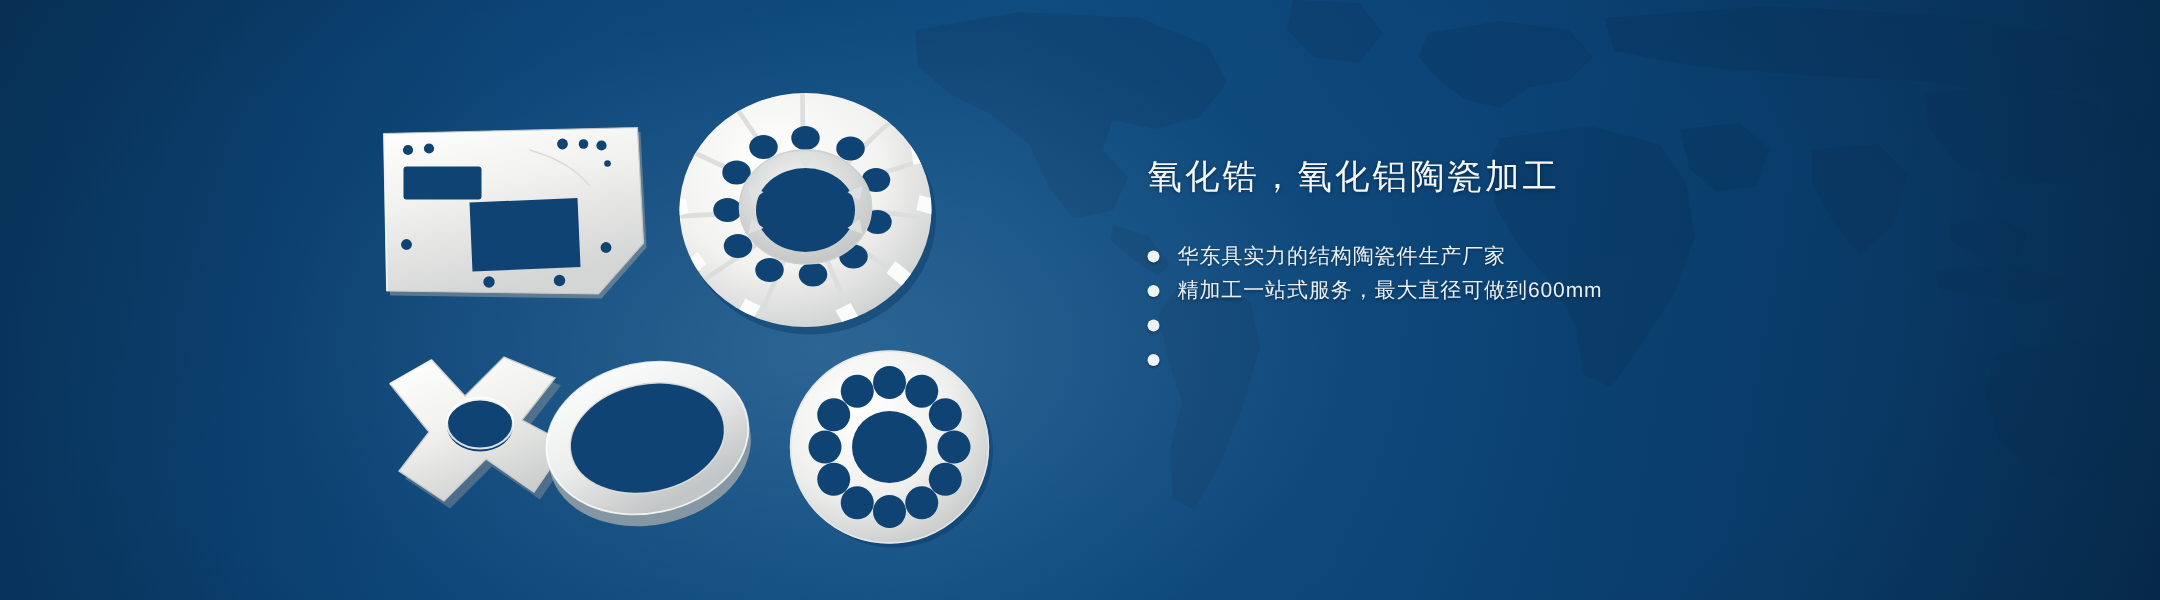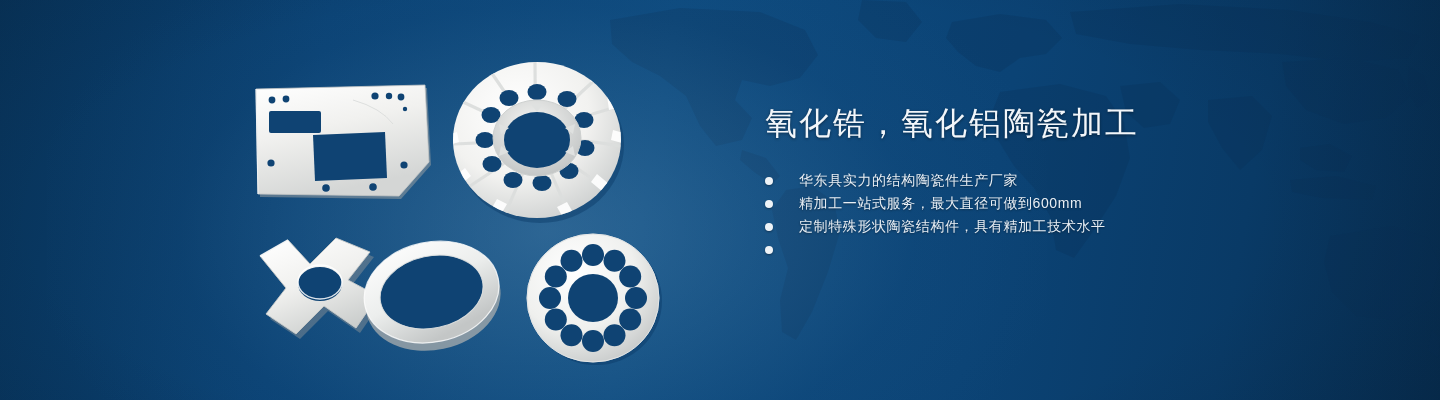--- a/index.html
+++ b/index.html
@@ -64,21 +64,21 @@
   .bg-map svg { display: block; width: 100%; height: 100%; }
 
   
   .copy {
     position: absolute;
     left: 765px;
     top: 104px;
     width: 620px;
   }
   .headline {
-    font-size: 32px;
+    font-size: 23px;
     line-height: 1.2;
     letter-spacing: 2px;
     color: #f2f6fa;
     font-weight: normal;
     margin: 0 0 28px 0;
     text-shadow: 0 1px 3px rgba(0,0,0,0.45);
     white-space: nowrap;
   }
   .bullets {
     list-style: none;
@@ -99,21 +99,20 @@
     background: #eef3f7;
     margin-right: 12px;
     box-shadow: 0 1px 2px rgba(0,0,0,0.35);
   }
   .bullet-text {
     font-size: 14px;
     letter-spacing: 0.6px;
     color: #e9eff5;
     text-shadow: 0 1px 2px rgba(0,0,0,0.4);
     white-space: nowrap;
-    margin-left: 14px;
   }
 
   
   .parts { position: absolute; inset: 0; pointer-events: none; }
   .part { position: absolute; }
 
   .part-plate   { left: 253px; top: 80px;  width: 180px; height: 120px; }
   .part-impeller{ left: 447px; top: 52px;  width: 180px; height: 172px; }
   .part-cross   { left: 252px; top: 226px; width: 152px; height: 122px; }
   .part-ring    { left: 352px; top: 228px; width: 160px; height: 132px; }
@@ -372,21 +371,20 @@
       <li class="bullet">
         <span class="bullet-dot"></span>
         <span class="bullet-text">华东具实力的结构陶瓷件生产厂家</span>
       </li>
       <li class="bullet">
         <span class="bullet-dot"></span>
         <span class="bullet-text">精加工一站式服务，最大直径可做到600mm</span>
       </li>
       <li class="bullet">
         <span class="bullet-dot"></span>
-        <span class="bullet-text">定制特殊形状陶瓷结构件，具有精加工技术水平</span>
       </li>
       <li class="bullet">
         <span class="bullet-dot"></span>
       </li>
     </ul>
   </div>
 
 </div>
 
 </body></html>

